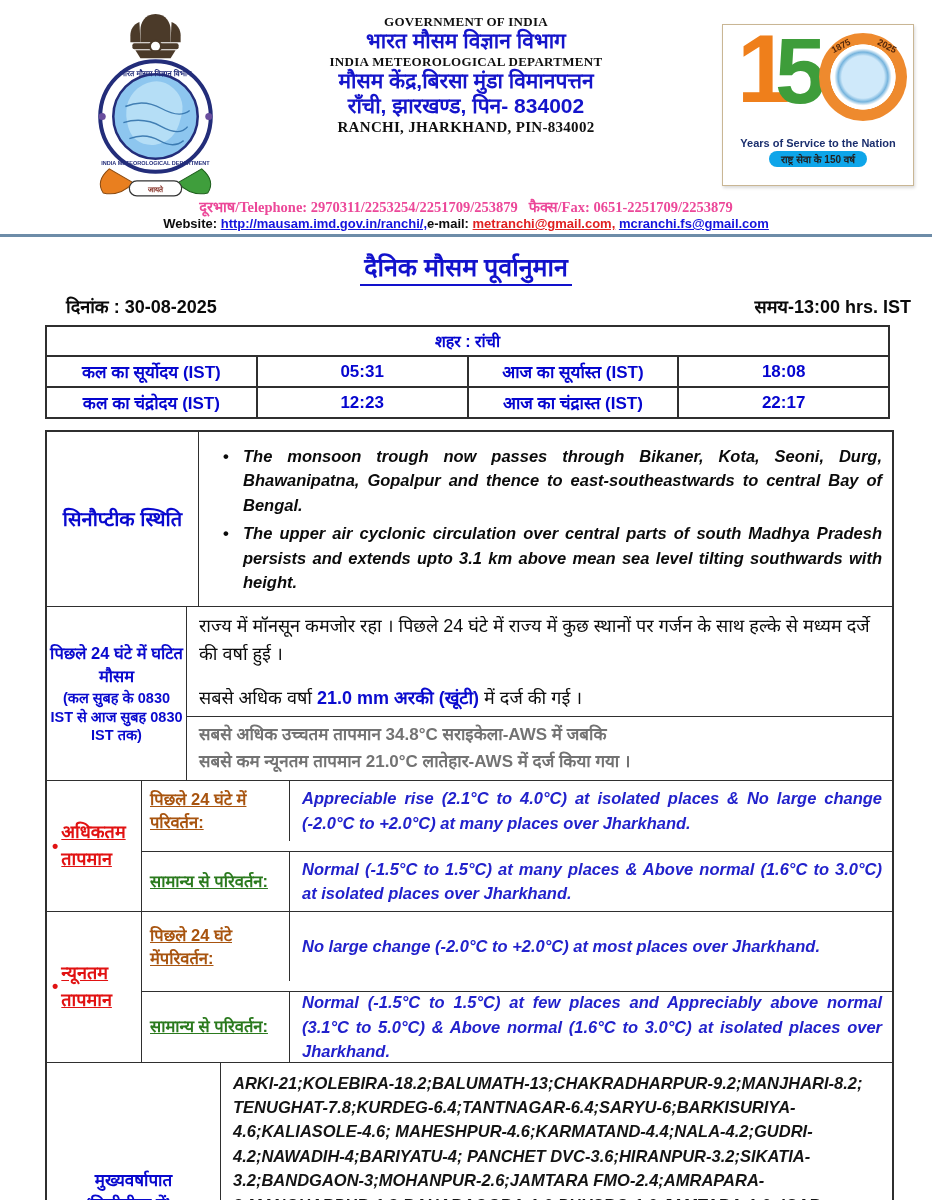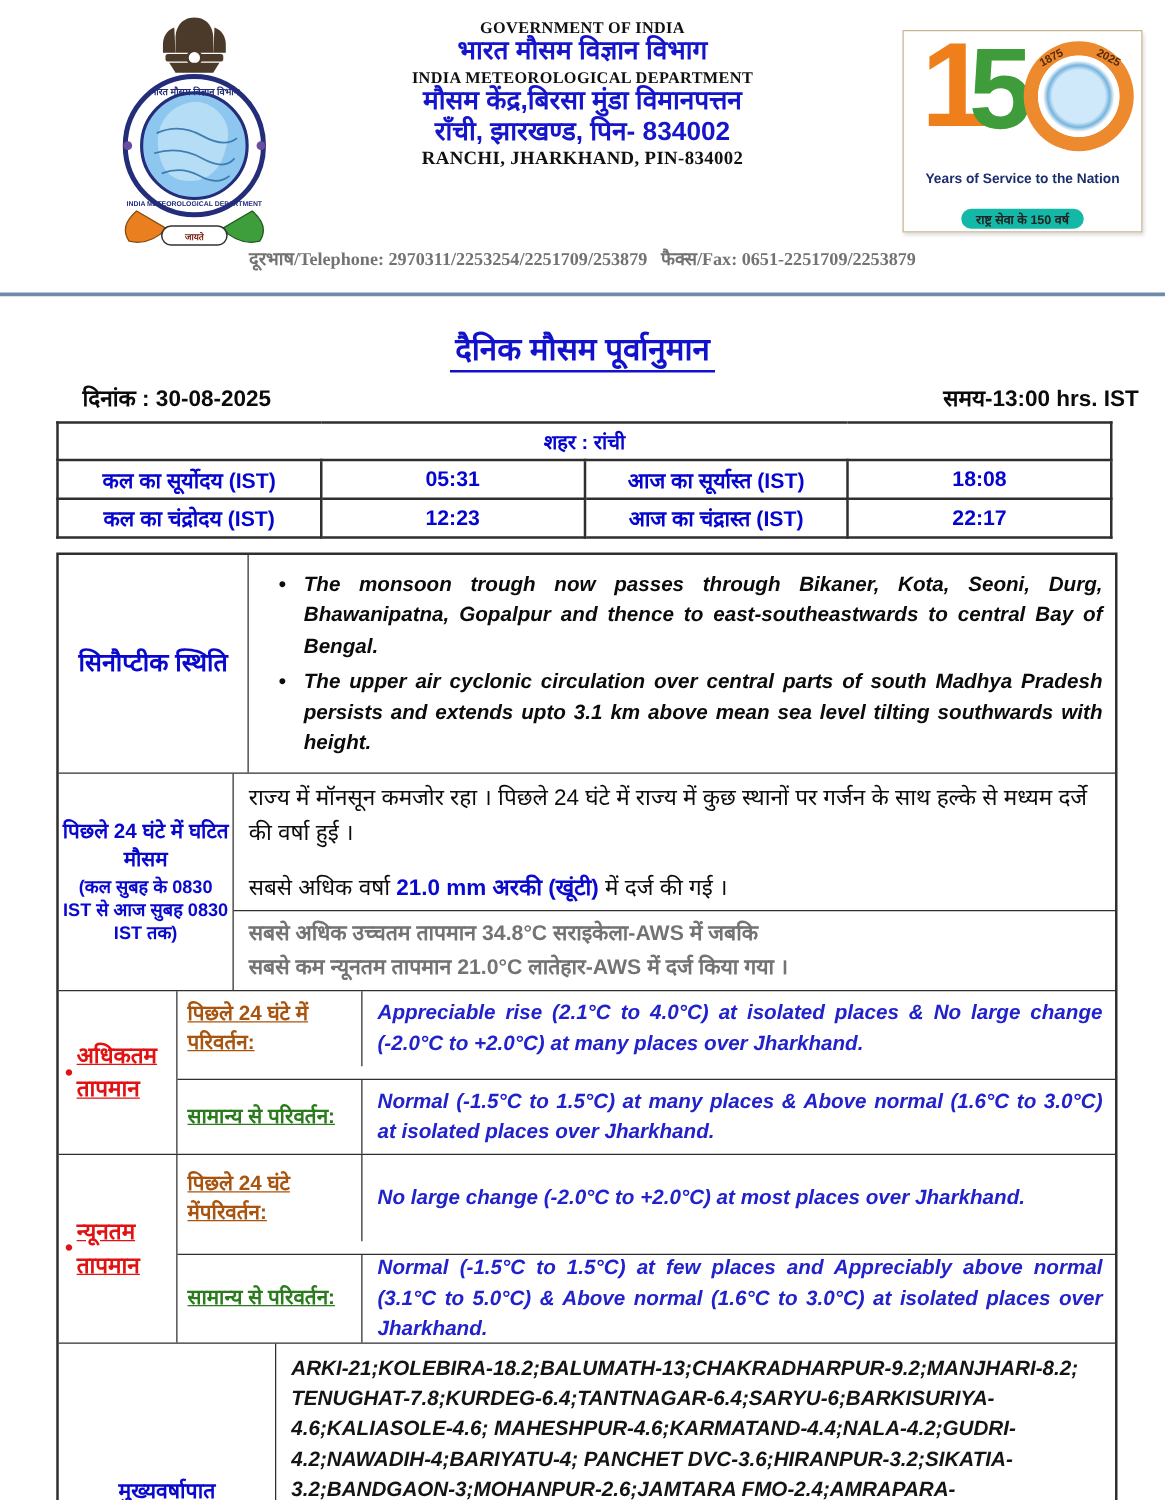--- a/index.html
+++ b/index.html
@@ -7,41 +7,41 @@
         font-family:"Liberation Sans",sans-serif;color:#111;}
   
   .hdr{position:relative;height:232px;}
   .imd-logo{position:absolute;left:72px;top:10px;width:168px;height:196px;}
   .hdr-center{position:absolute;left:240px;right:240px;top:14px;text-align:center;line-height:1.18;}
   .hi-line{color:#1515CB;font-weight:bold;font-size:20px;}
   .hi-big{font-size:21px;}
   .en-line{color:#101010;font-weight:bold;font-size:13px;font-family:"Liberation Serif",serif;letter-spacing:.3px;}
   .en-big{font-size:15px;}
   .contact-line{position:absolute;left:0;right:0;top:196px;text-align:center;
-        font-family:"Liberation Serif",serif;font-weight:bold;font-size:14.5px;color:#737373;}
+        font-family:"Liberation Serif",serif;font-weight:bold;font-size:14.5px;color:#ec4899;}
   .web-line{position:absolute;left:0;right:0;top:216px;text-align:center;font-weight:bold;font-size:13px;color:#0c0c0c;}
   .lnk-blue{color:#1414DD;text-decoration:underline;cursor:pointer;}
   .lnk-red{color:#E02020;text-decoration:underline;cursor:pointer;}
   
   .logo150{position:absolute;left:722px;top:24px;width:192px;height:162px;background:#fff;
         border:1px solid #c9b694;box-shadow:1px 2px 3px rgba(0,0,0,.15);text-align:center;padding-top:2px;box-sizing:border-box;}
   .l150-row{position:relative;height:108px;}
   .d1{position:absolute;left:14px;top:-6px;font-size:96px;font-weight:bold;color:#EF7F1B;line-height:1;}
   .d5{position:absolute;left:52px;top:-2px;font-size:92px;font-weight:bold;color:#3E9D3A;line-height:1;}
   .d0{position:absolute;left:96px;top:6px;width:88px;height:88px;border-radius:50%;
       background:radial-gradient(circle at 50% 50%, #cfe9fa 0 34%, #76b4dd 40%, #ffffff 46%, #ffffff 52%, #EE8A2E 53% 100%);}
   .y1875{position:absolute;left:12px;top:8px;font-size:9px;font-weight:bold;color:#56290c;transform:rotate(-28deg);}
   .y2025{position:absolute;right:10px;top:8px;font-size:9px;font-weight:bold;color:#56290c;transform:rotate(28deg);}
   .l150-cap-en{font-size:11px;font-weight:bold;color:#1b2f6e;margin-top:2px;}
-  .l150-cap-hi{display:inline-block;margin-top:18px;font-size:10px;font-weight:bold;color:#222;
-      background:#14b8a6;border-radius:9px;padding:1px 12px;}
+  .l150-cap-hi{display:inline-block;margin-top:2px;font-size:10px;font-weight:bold;color:#222;
+      background:#0ea5e9;border-radius:9px;padding:1px 12px;}
   .rule{height:3px;background:#6d8ca8;border-top:1px solid #3c5possibly;} 
   .rule{height:3px;background:#6d8ca8;margin-top:2px;}
   
-  .title-wrap{text-align:center;margin-top:24px;}
+  .title-wrap{text-align:center;margin-top:12px;}
   .title-text{display:inline-block;color:#1212CC;font-weight:bold;font-size:25px;
       border-bottom:2.5px solid #1212CC;padding:0 4px 1px 4px;}
   .dateline{width:845px;margin:8px 0 0 66px;display:flex;justify-content:space-between;
       font-weight:bold;font-size:18px;color:#0b0b0b;}
   
   .sun-table{width:845px;margin:7px 0 0 45px;border-collapse:collapse;table-layout:fixed;padding-left:48px;}
   .sun-table td{border:2px solid #2f2f2f;color:#0505CF;font-weight:bold;text-align:center;padding:3px 2px;}
   .sun-city{font-size:16px;padding:1px;}
   .sun-table .c1{width:32%;} .sun-table .c2{width:21%;} .sun-table .c3{width:30%;} .sun-table .c4{width:17%;}
   .sun-val{font-size:17px;}
@@ -146,20 +146,26 @@
       <div><span class="l150-cap-hi">राष्ट्र सेवा के 150 वर्ष</span></div>
     </div>
 
     <div class="contact-line">
       <span>दूरभाष/Telephone:</span>
       <span>2970311/2253254/2251709/253879</span>&nbsp;&nbsp;
       <span>फैक्स/Fax:</span>
       <span>0651-2251709/2253879</span>
     </div>
 
+    <div class="web-line">
+      <span>Website:</span>
+      <a class="lnk-blue">http://mausam.imd.gov.in/ranchi/,</a><span>e-mail:</span>
+      <a class="lnk-red">metranchi@gmail.com,</a>
+      <a class="lnk-blue">mcranchi.fs@gmail.com</a>
+    </div>
   </div>
 
   <div class="rule"></div>
 
   <div class="title-wrap">
     <span class="title-text">दैनिक मौसम पूर्वानुमान</span>
   </div>
   <div class="dateline">
     <span>दिनांक : 30-08-2025</span>
     <span>समय-13:00 hrs. IST</span>

